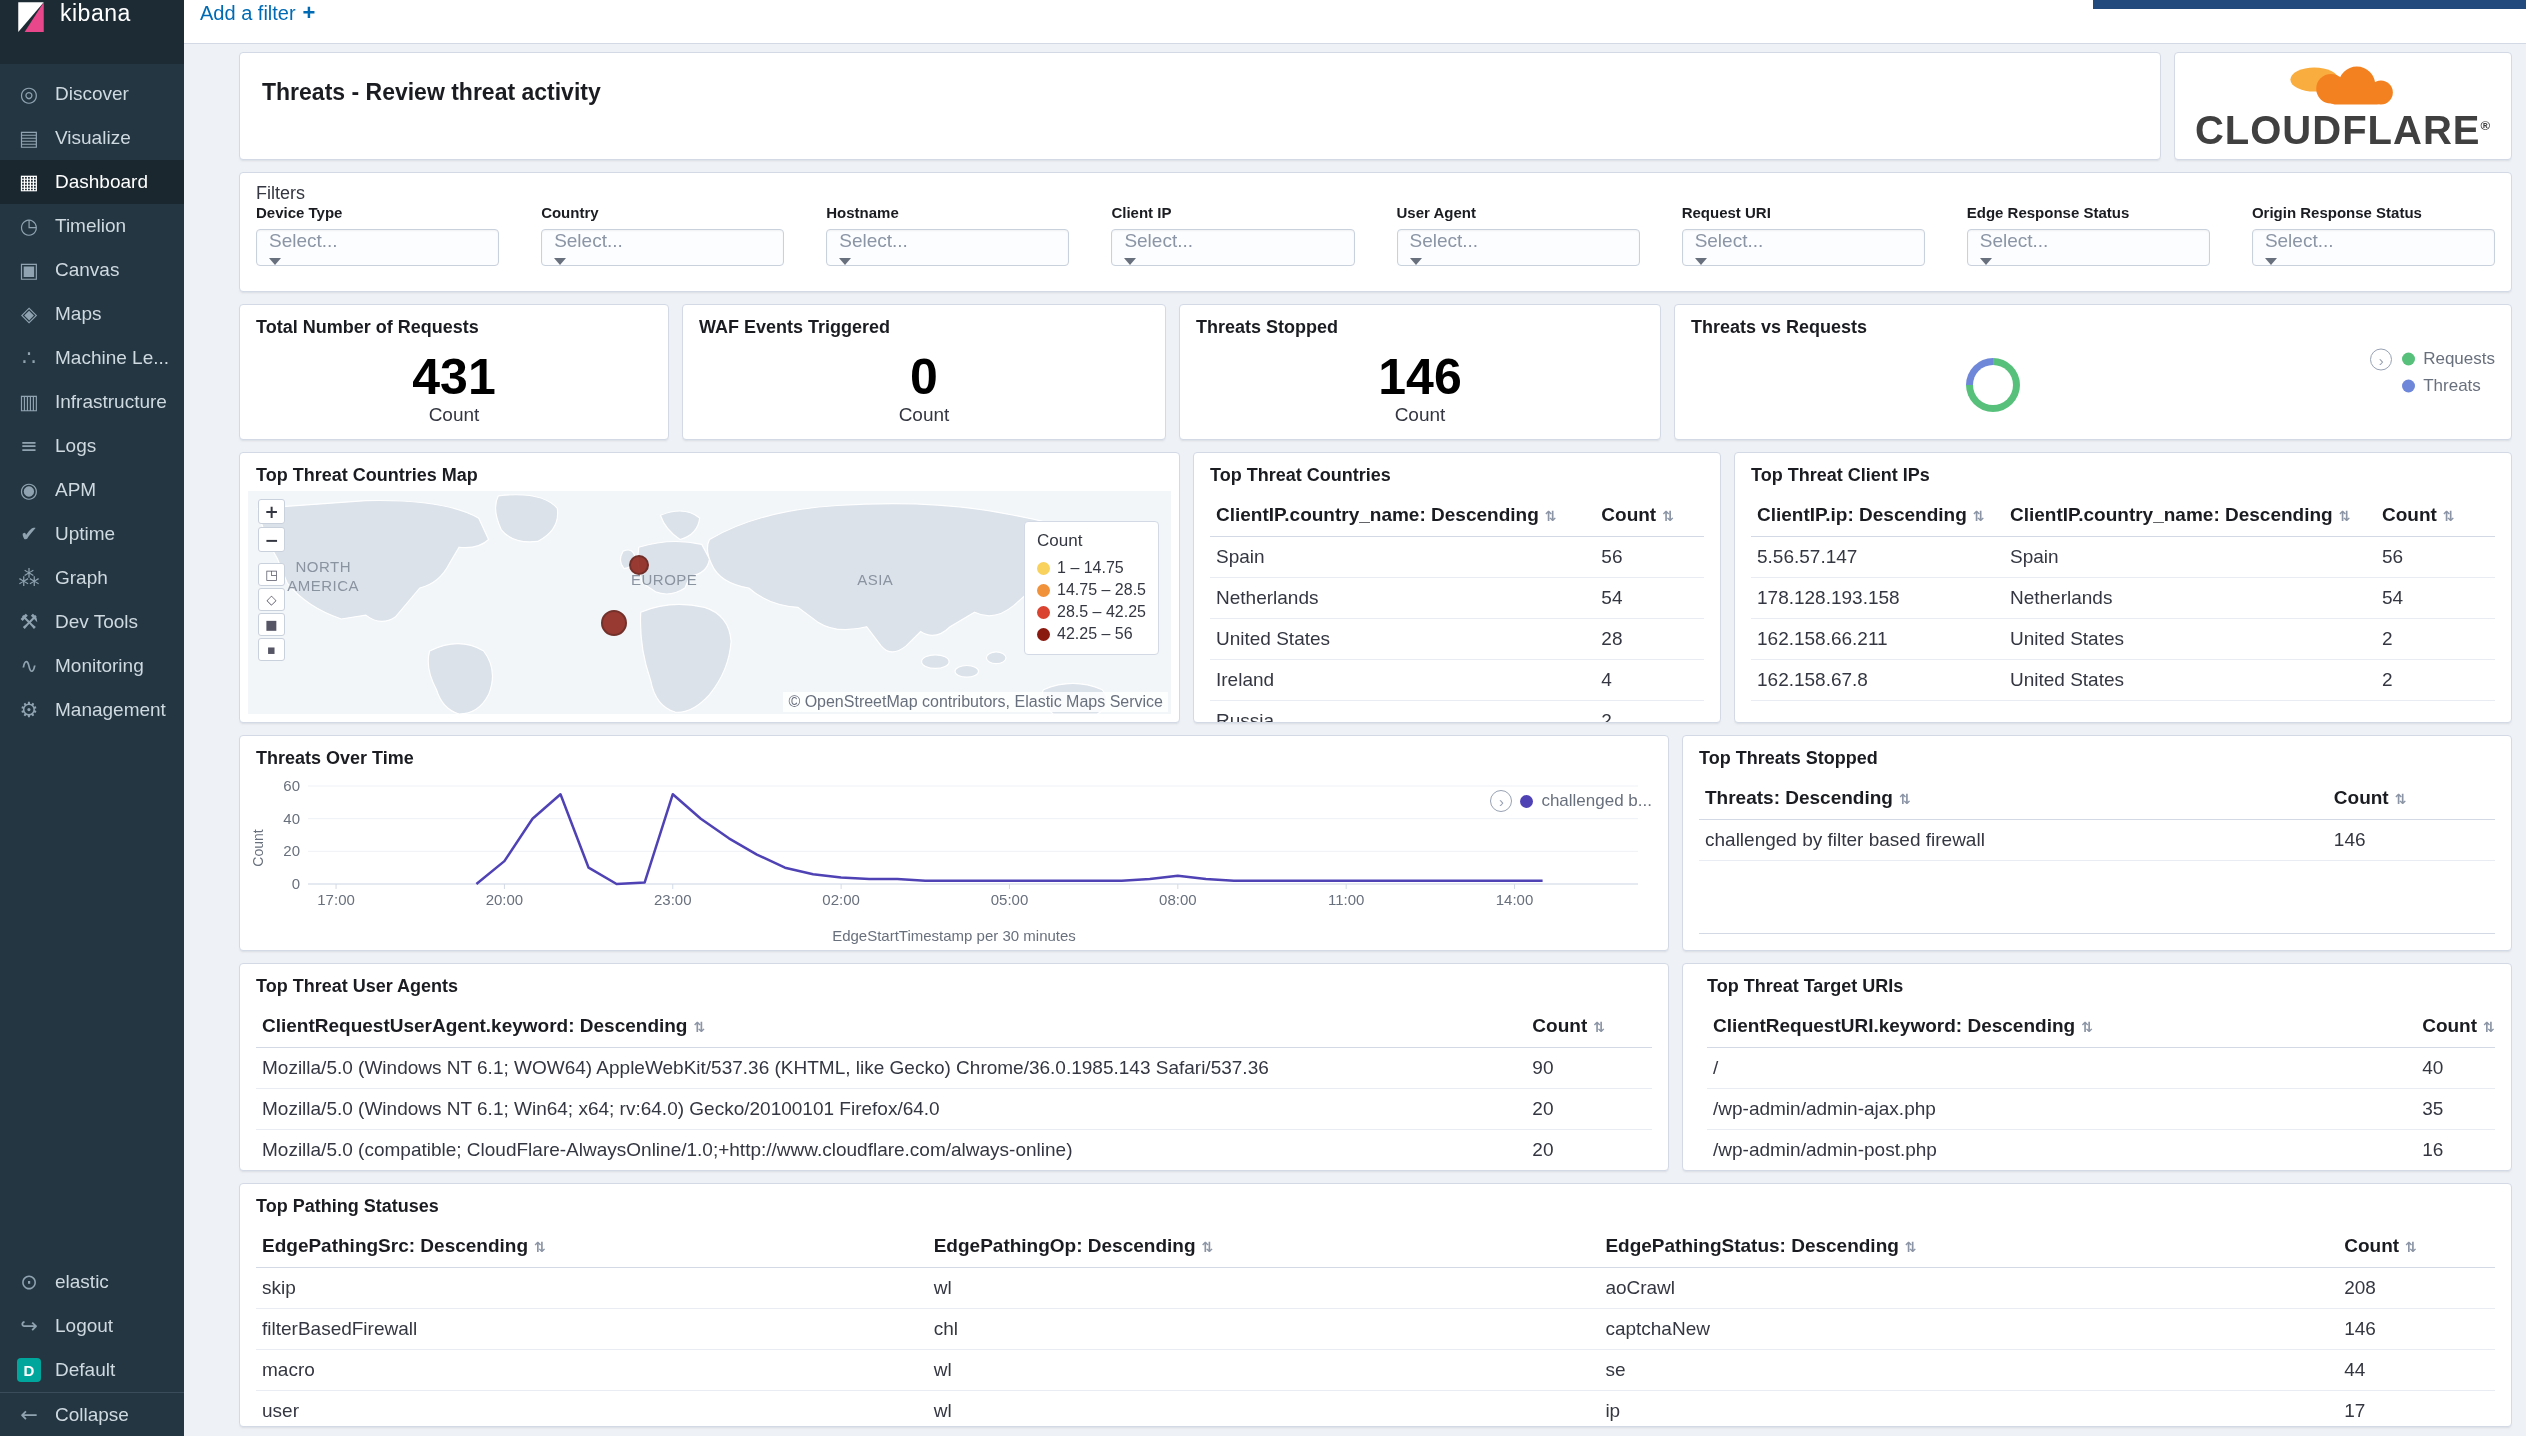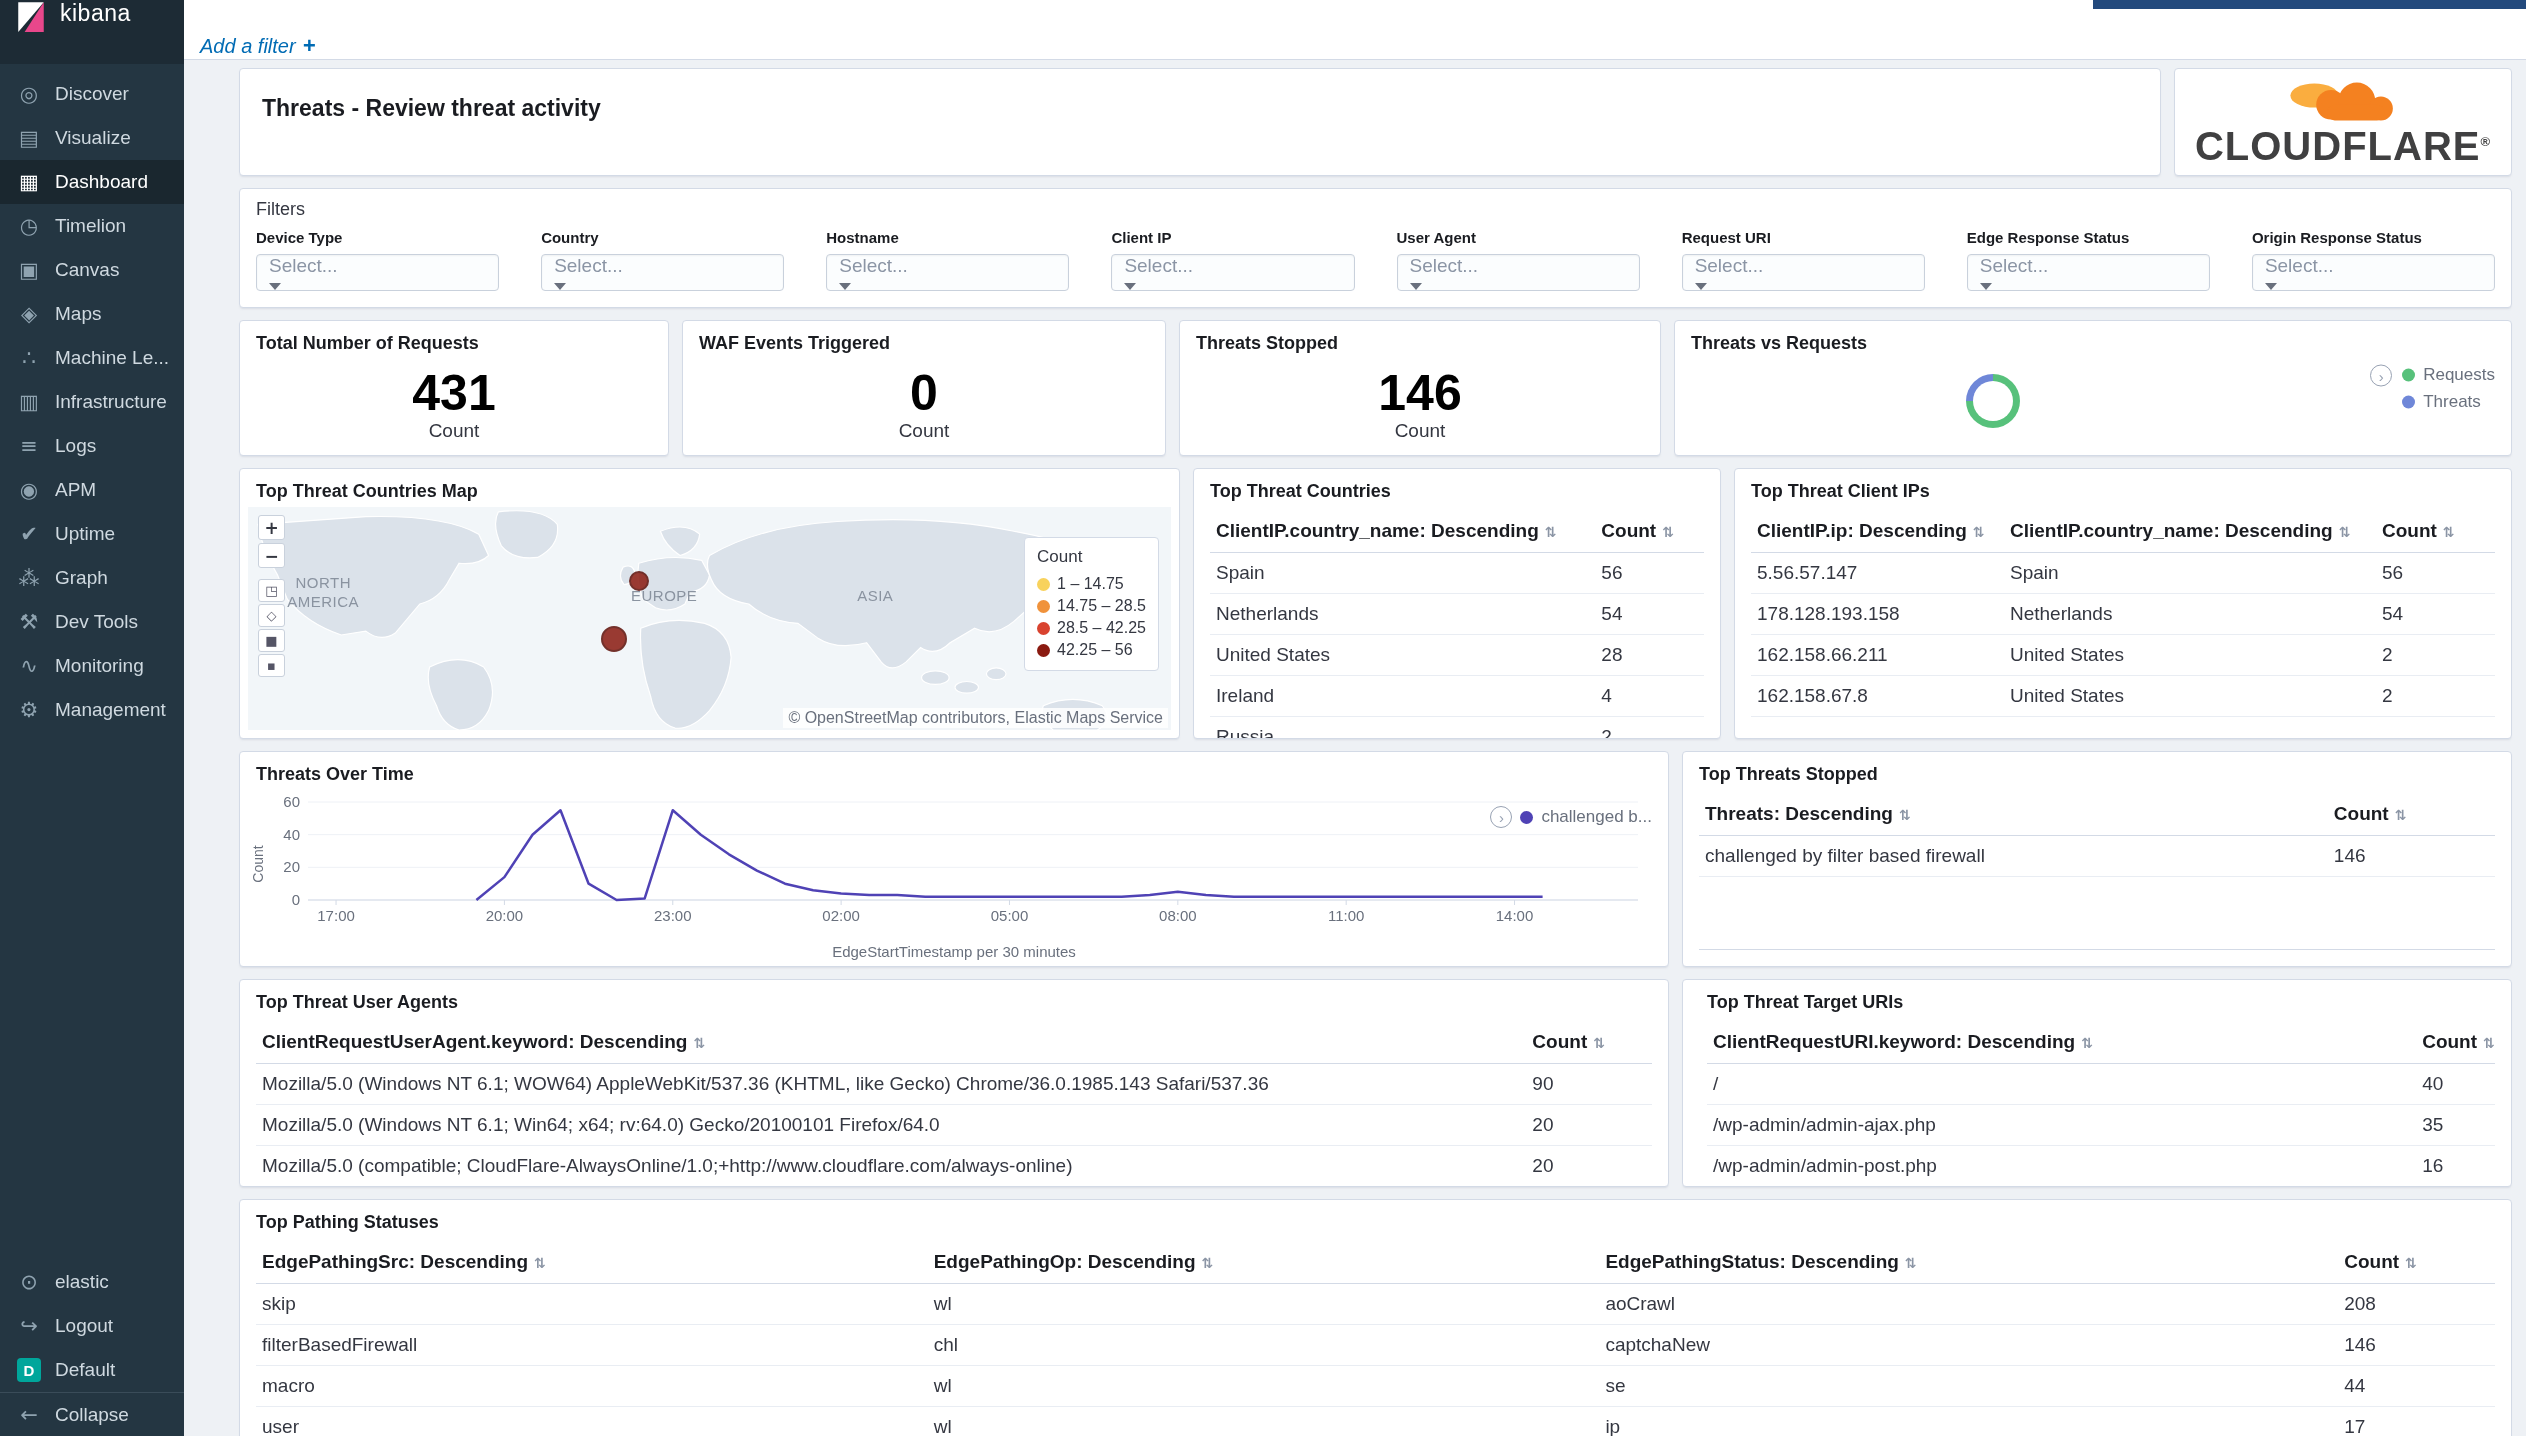--- a/index.html
+++ b/index.html
@@ -18,21 +18,21 @@
   .nav-icon{width:26px;flex:none;text-align:center;font-size:21px;color:#8fa3b0;font-family:"DejaVu Sans",sans-serif;}
   .nav-item.active{background:rgba(0,0,0,.28);color:#fff;}
   .nav-item.active .nav-icon{color:#fff;}
   .sidebar-footer{margin-top:auto;}
   .collapse-item{border-top:1px solid #3a4c59;}
   .space-badge{width:24px;height:24px;flex:none;margin:0 1px;border-radius:4px;background:#00a69b;color:#fff;font-size:15px;font-weight:700;display:flex;align-items:center;justify-content:center;}
 
   
   .main{flex:1;min-width:0;display:flex;flex-direction:column;position:relative;}
   .top-strip{position:absolute;top:0;right:0;width:433px;height:9px;z-index:6;}
-  .topbar{height:60px;flex:none;background:#fff;border-bottom:1px solid #d3dae6;display:flex;align-items:flex-end;padding:0 16px;font-style:italic;}
+  .topbar{height:44px;flex:none;background:#fff;border-bottom:1px solid #d3dae6;display:flex;align-items:flex-start;padding:0 16px;}
   .add-filter{color:#006bb4;font-size:20px;cursor:pointer;display:inline-flex;align-items:center;gap:7px;}
   .add-filter .plus{font-weight:700;font-size:22px;}
   .content{flex:1;padding:8px 14px 0 55px;overflow:hidden;}
   .row{display:flex;gap:13px;margin-bottom:12px;}
   .row > .panel{height:100%;}
   .panel{background:#fff;border:1px solid #d3dae6;border-radius:4px;position:relative;overflow:hidden;
          box-shadow:0 2px 2px -1px rgba(152,162,179,.25);}
   .panel-title{font-size:18px;font-weight:700;color:#1a1c21;padding:12px 16px 8px;white-space:nowrap;}
 
   
@@ -40,21 +40,21 @@
   .logo-panel{width:338px;flex:none;display:flex;flex-direction:column;align-items:center;justify-content:center;padding:6px;}
   .cf-cloud{width:150px;height:48px;}
   .cf-word{font-size:40px;font-weight:700;color:#404041;letter-spacing:1px;line-height:1;white-space:nowrap;}
   .cf-word .reg{font-size:13px;vertical-align:super;}
   .title-panel{flex:1;}
   .dash-title{padding:26px 22px;font-size:23px;font-weight:700;color:#1a1c21;}
 
   
   .row-filters{height:120px;}
   .filters-panel{flex:1;padding:10px 16px;}
-  .filters-title{font-size:18px;color:#343741;margin-bottom:9px;}
+  .filters-title{font-size:18px;color:#343741;}
   .filters-fields{display:flex;gap:42px;}
   .filter-field{flex:1;min-width:0;}
   .filter-label{font-size:15px;font-weight:700;color:#1a1c21;margin-bottom:8px;white-space:nowrap;}
   .filter-select{height:37px;border:1px solid #c9d1dc;border-radius:4px;background:#fbfdfe;display:flex;align-items:flex-start;justify-content:space-between;padding:0 12px;cursor:pointer;box-shadow:inset 0 1px 2px rgba(0,0,0,.05);flex-direction:column;}
   .filter-select .ph{color:#8b95a5;font-size:19px;}
   .chev{width:0;height:0;border-left:6px solid transparent;border-right:6px solid transparent;border-top:7px solid #69707d;flex:none;}
 
   
   .row-metrics{height:136px;}
   .metric-panel{display:flex;flex-direction:column;}

